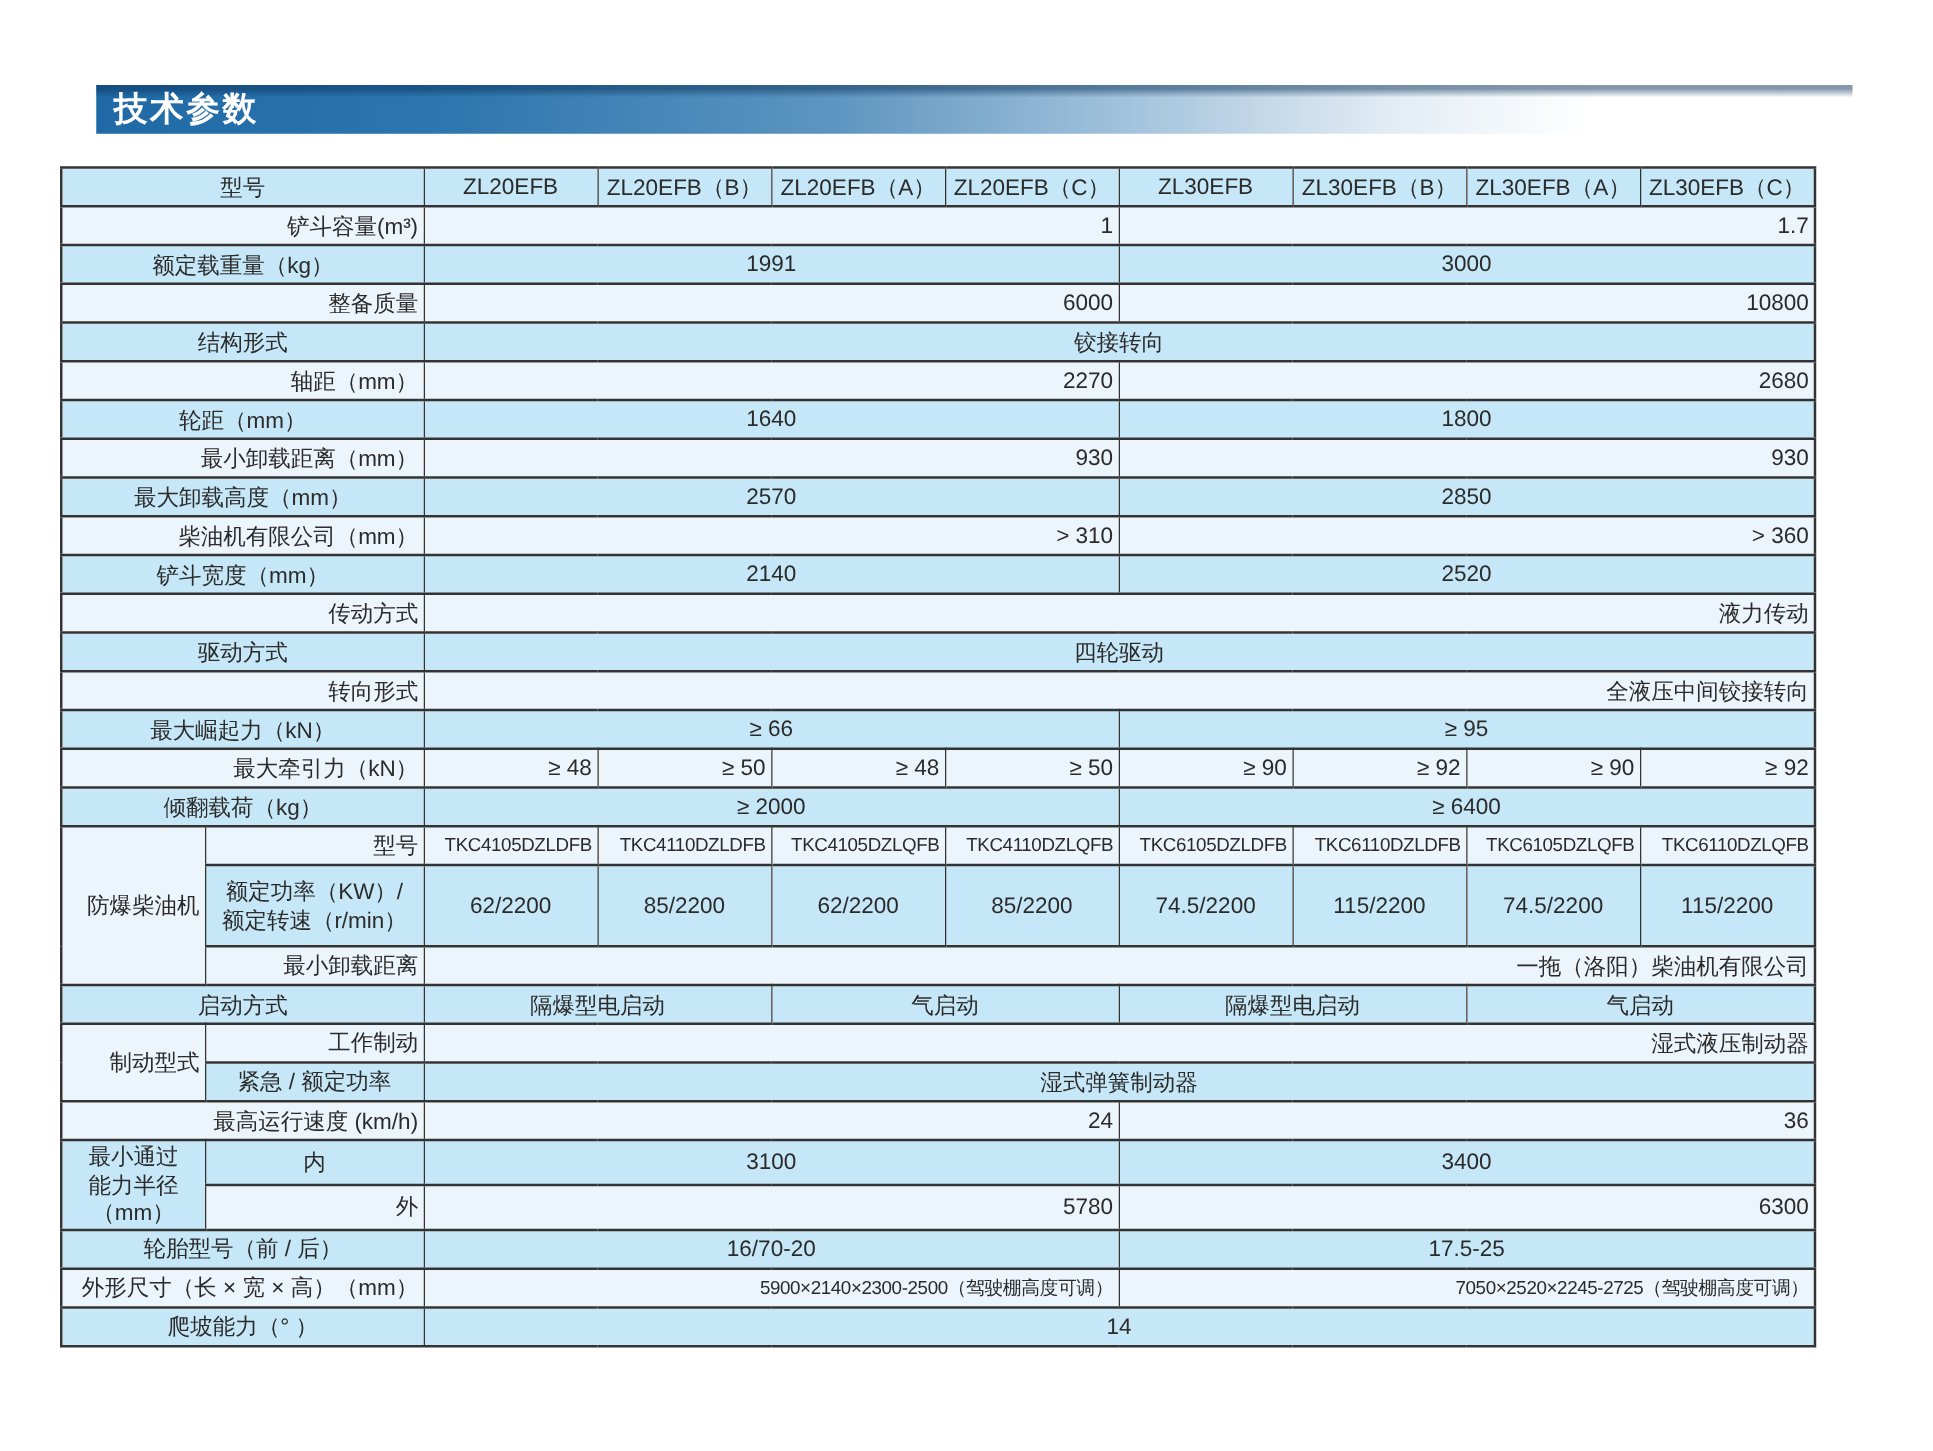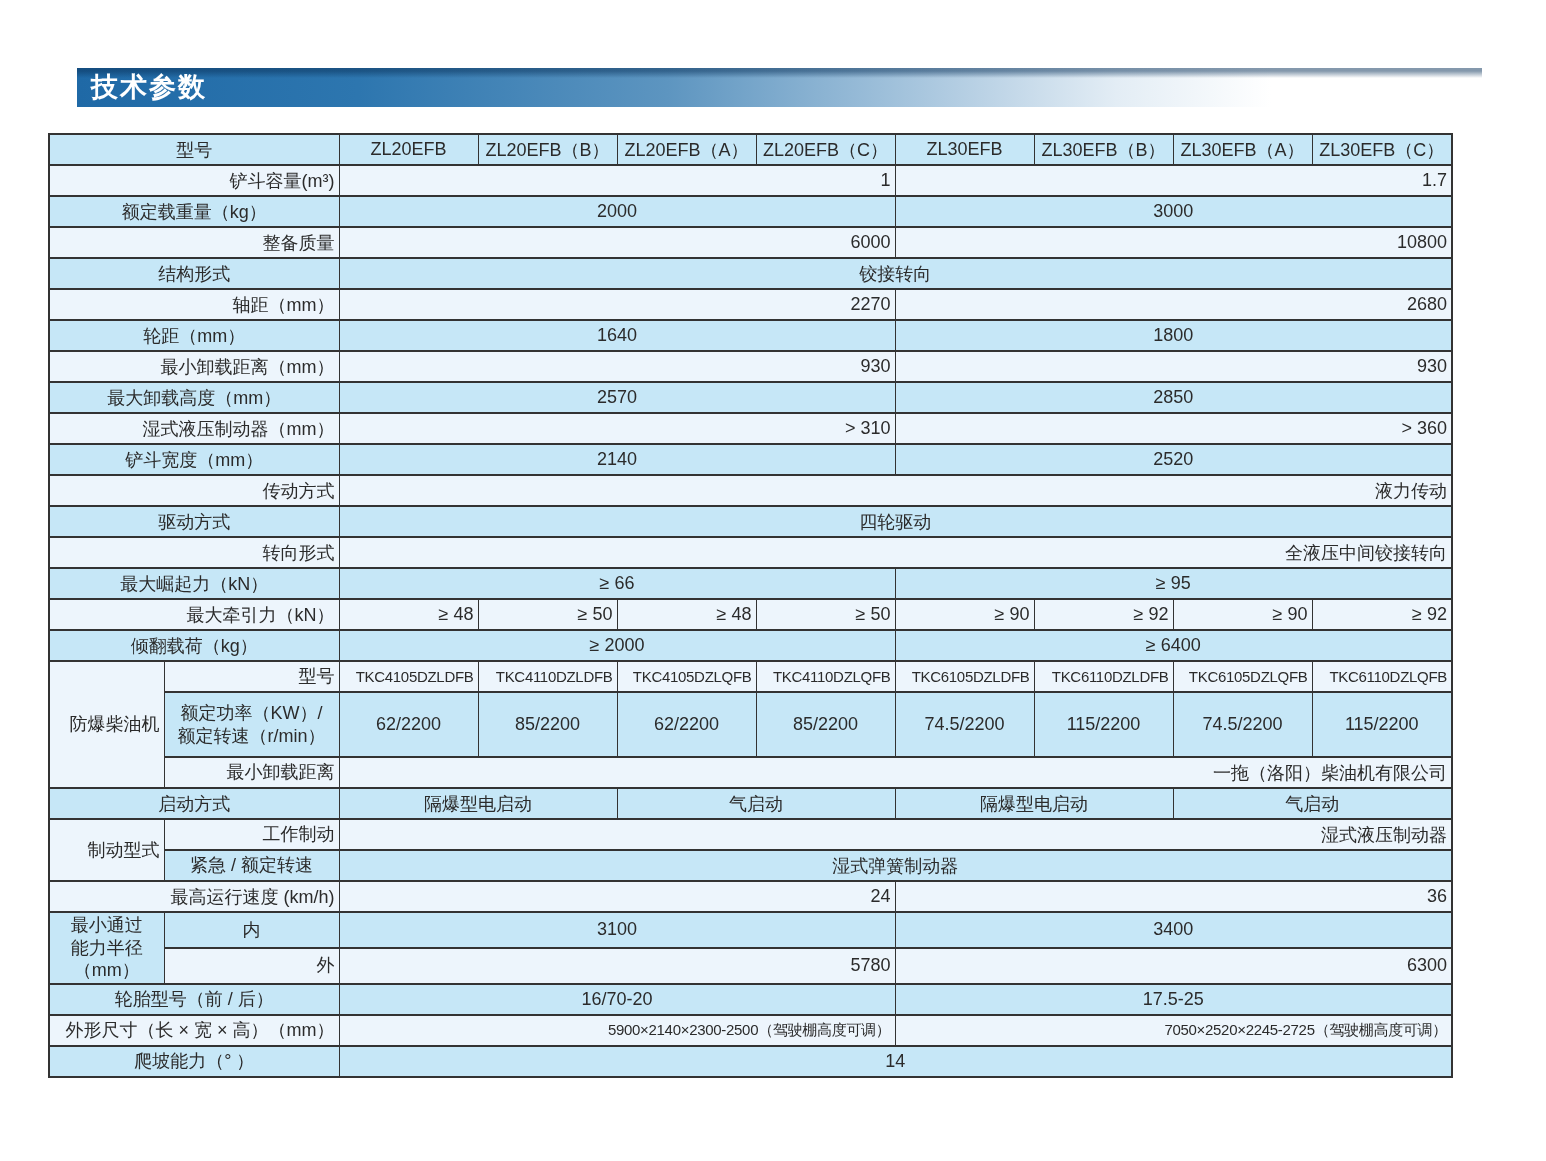--- a/index.html
+++ b/index.html
@@ -81,21 +81,21 @@
         <td class="value blue">ZL30EFB（A）</td>
         <td class="value blue">ZL30EFB（C）</td>
       </tr>
       <tr>
         <td colspan="2" class="label light">铲斗容量(m³)</td>
         <td colspan="4" class="value light">1</td>
         <td colspan="4" class="value light">1.7</td>
       </tr>
       <tr>
         <td colspan="2" class="label blue">额定载重量（kg）</td>
-        <td colspan="4" class="value blue">2000</td>
+        <td colspan="4" class="value blue">1991</td>
         <td colspan="4" class="value blue">3000</td>
       </tr>
       <tr>
         <td colspan="2" class="label light">整备质量</td>
         <td colspan="4" class="value light">6000</td>
         <td colspan="4" class="value light">10800</td>
       </tr>
       <tr>
         <td colspan="2" class="label blue">结构形式</td>
         <td colspan="8" class="value blue">铰接转向</td>
@@ -114,21 +114,21 @@
         <td colspan="2" class="label light">最小卸载距离（mm）</td>
         <td colspan="4" class="value light">930</td>
         <td colspan="4" class="value light">930</td>
       </tr>
       <tr>
         <td colspan="2" class="label blue">最大卸载高度（mm）</td>
         <td colspan="4" class="value blue">2570</td>
         <td colspan="4" class="value blue">2850</td>
       </tr>
       <tr>
-        <td colspan="2" class="label light">湿式液压制动器（mm）</td>
+        <td colspan="2" class="label light">柴油机有限公司（mm）</td>
         <td colspan="4" class="value light">&gt; 310</td>
         <td colspan="4" class="value light">&gt; 360</td>
       </tr>
       <tr>
         <td colspan="2" class="label blue">铲斗宽度（mm）</td>
         <td colspan="4" class="value blue">2140</td>
         <td colspan="4" class="value blue">2520</td>
       </tr>
       <tr>
         <td colspan="2" class="label light">传动方式</td>
@@ -197,21 +197,21 @@
         <td colspan="2" class="value blue">气启动</td>
         <td colspan="2" class="value blue">隔爆型电启动</td>
         <td colspan="2" class="value blue">气启动</td>
       </tr>
       <tr>
         <td rowspan="2" class="group light">制动型式</td>
         <td class="sub light">工作制动</td>
         <td colspan="8" class="value light">湿式液压制动器</td>
       </tr>
       <tr>
-        <td class="sub blue">紧急 / 额定转速</td>
+        <td class="sub blue">紧急 / 额定功率</td>
         <td colspan="8" class="value blue">湿式弹簧制动器</td>
       </tr>
       <tr>
         <td colspan="2" class="label light">最高运行速度 (km/h)</td>
         <td colspan="4" class="value light">24</td>
         <td colspan="4" class="value light">36</td>
       </tr>
       <tr>
         <td rowspan="2" class="group blue">最小通过
 能力半径

